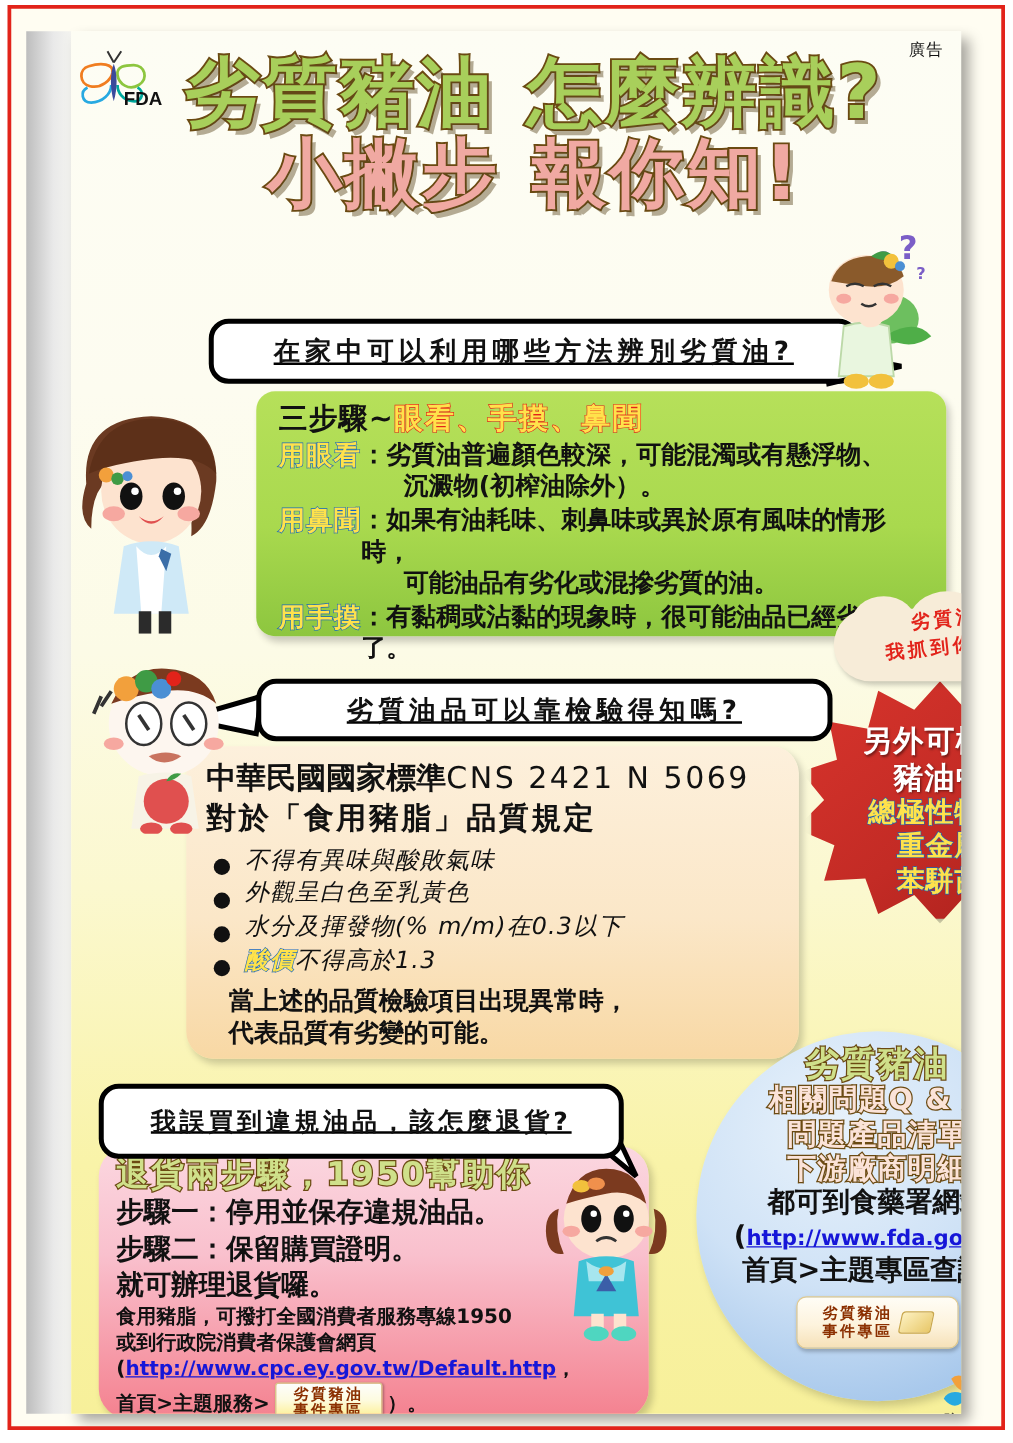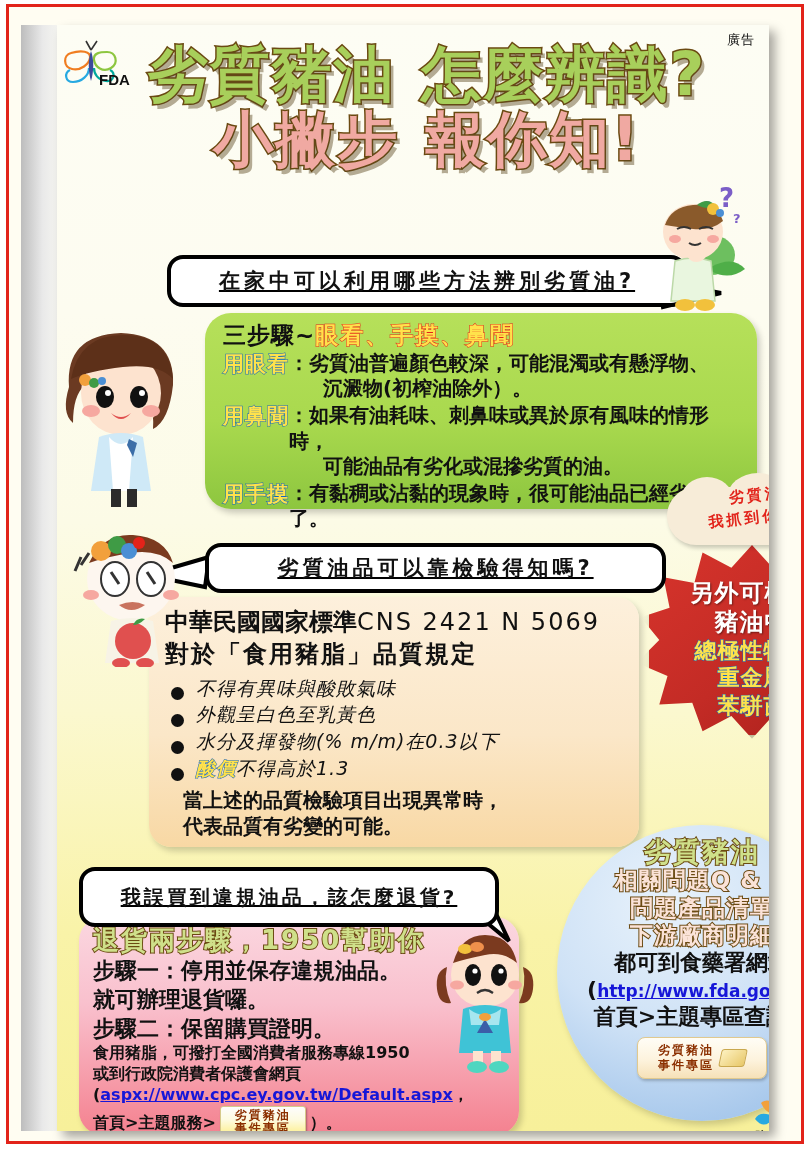--- a/index.html
+++ b/index.html
@@ -64,21 +64,21 @@
     box-sizing:border-box;display:flex;align-items:center;justify-content:center;text-decoration:underline;
   }
   .bubble .btxt{
     font-size:21px;font-weight:bold;color:#111;letter-spacing:4px;
     font-family:"DejaVu Sans","Liberation Sans",sans-serif;white-space:nowrap;
   }
   
   .green-box{
     position:absolute;left:148px;top:288px;width:552px;height:196px;
     background:linear-gradient(to bottom,#b6e05a 0%,#a9d94e 55%,#8dc63f 100%);
-    border-radius:26px;box-shadow:3px 4px 6px rgba(0,0,0,.2);
+    border-radius:15px;box-shadow:3px 4px 6px rgba(0,0,0,.2);
     box-sizing:border-box;padding:8px 14px 8px 18px;
   }
   .steps-head{font-size:23px;font-weight:bold;color:#111;letter-spacing:1px;line-height:1.25;}
   .steps-head .senses{
     color:#ffe24b;-webkit-text-stroke:1px #e2231a;paint-order:stroke fill;letter-spacing:2px;
   }
   .srow{display:flex;align-items:flex-start;line-height:1.28;margin-top:1px;}
   .slabel{
     flex:0 0 auto;font-size:21px;font-weight:bold;color:#ffe24b;
     -webkit-text-stroke:1px #1565c0;paint-order:stroke fill;letter-spacing:1px;
@@ -393,26 +393,26 @@
     <div class="bubble" style="left:22px;top:842px;width:420px;height:60px;z-index:5;">
       <div class="btxt" style="font-size:20px;letter-spacing:3px;">我誤買到違規油品，該怎麼退貨?</div>
     </div>
     <svg style="position:absolute;left:400px;top:876px;z-index:4;" width="60" height="48">
       <path d="M6 2 L52 40 L34 2 Z" fill="#fff" stroke="#000" stroke-width="4"></path>
     </svg>
 
     <div class="pink-box">
       <div class="pink-head">退貨兩步驟，1950幫助你</div>
       <div class="pstep">步驟一：停用並保存違規油品。</div>
+      <div class="pstep">步驟二：保留購買證明。</div>
       <div class="pstep">就可辦理退貨囉。</div>
-      <div class="pstep">步驟二：保留購買證明。</div>
       <div class="pnote">食用豬脂，可撥打全國消費者服務專線1950</div>
       <div class="pnote">或到行政院消費者保護會網頁</div>
       <div class="pnote">
-        <span>(</span><a class="plink" href="#">aspx://www.cpc.ey.gov.tw/Default.aspx</a><span>，</span>
+        <span>(</span><a class="plink" href="#">http://www.cpc.ey.gov.tw/Default.http</a><span>，</span>
       </div>
       <div class="pnote" style="display:flex;align-items:center;gap:4px;">
         <span>首頁&gt;主題服務&gt;</span>
         <span class="badge">
           <span>劣質豬油</span>
           <span>事件專區</span>
         </span>
         <span>）。</span>
       </div>
     </div>

